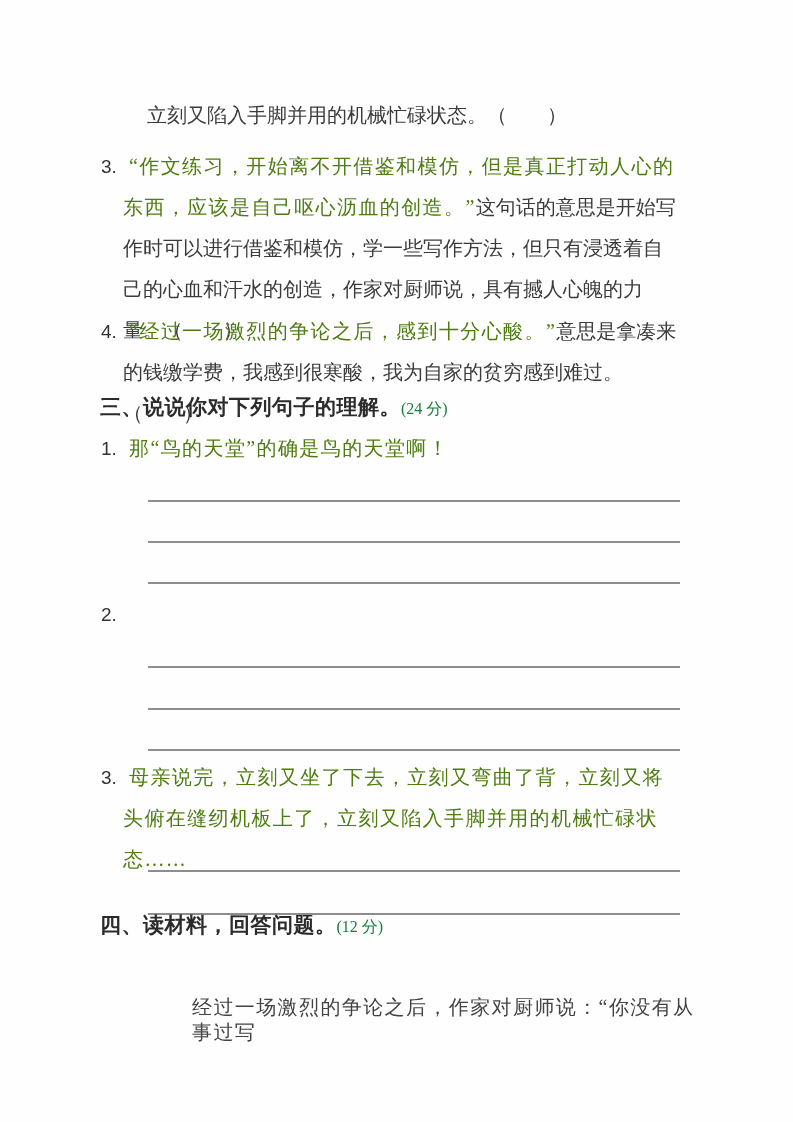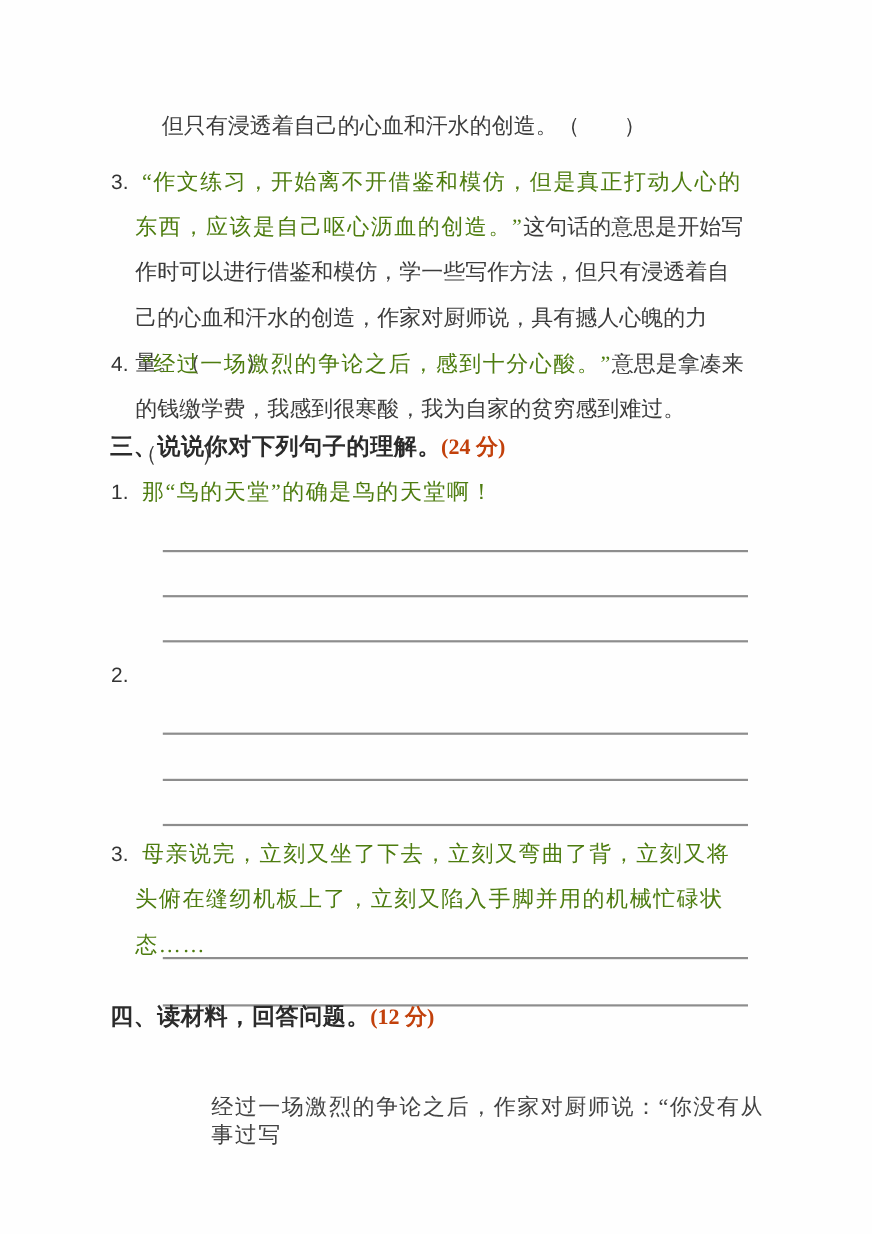--- a/index.html
+++ b/index.html
@@ -62,23 +62,23 @@
     margin: 0;
     font-family: "Liberation Sans", "DejaVu Sans", sans-serif;
     font-weight: 700;
     font-size: 21px;
     line-height: 25px;
     color: #2b2b2b;
     letter-spacing: 0.5px;
   }
   .h-score {
     font-family: "Liberation Serif", "DejaVu Serif", serif;
-    font-weight: 700;
-    font-size: 20px;
-    color: #c2410c;
+    font-weight: 400;
+    font-size: 16px;
+    color: #15803d;
     letter-spacing: 0;
   }
   
   .ans-line {
     position: absolute;
     left: 148px;
     width: 532px;
     height: 0;
     border-bottom: 2px solid #8d8d8d;
   }
@@ -92,21 +92,21 @@
     line-height: 25px;
     letter-spacing: 1.4px;
     color: #434343;
   }
 </style>
 </head>
 <body>
 
 <div class="page">
 
-  <p class="carryover" style="top:103px">但只有浸透着自己的心血和汗水的创造。（　　）</p>
+  <p class="carryover" style="top:103px">立刻又陷入手脚并用的机械忙碌状态。（　　）</p>
 
   <div class="item" style="top:146px">
     <span class="num">3.</span>
     <p class="body"><span class="kai">“作文练习，开始离不开借鉴和模仿，但是真正打动人心的东西，应该是自己呕心沥血的创造。”</span><span>这句话的意思是开始写作时可以进行借鉴和模仿，学一些写作方法，但只有浸透着自己的心血和汗水的创造，作家对厨师说，具有撼人心魄的力量。（　　）</span></p>
   </div>
 
   <div class="item" style="top:311px">
     <span class="num">4.</span>
     <p class="body"><span class="kai">“经过一场激烈的争论之后，感到十分心酸。”</span><span>意思是拿凑来的钱缴学费，我感到很寒酸，我为自家的贫穷感到难过。（　　）</span></p>
   </div>

